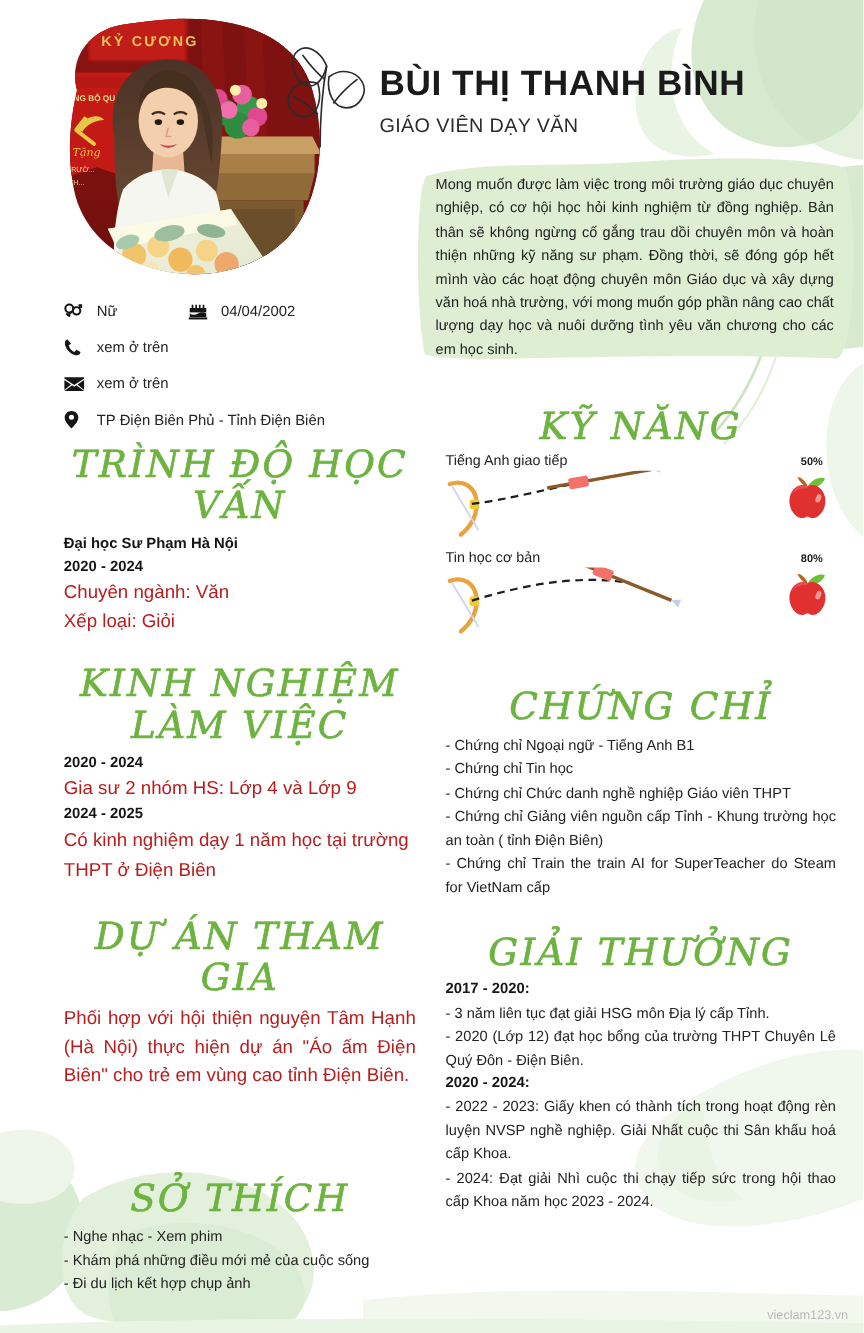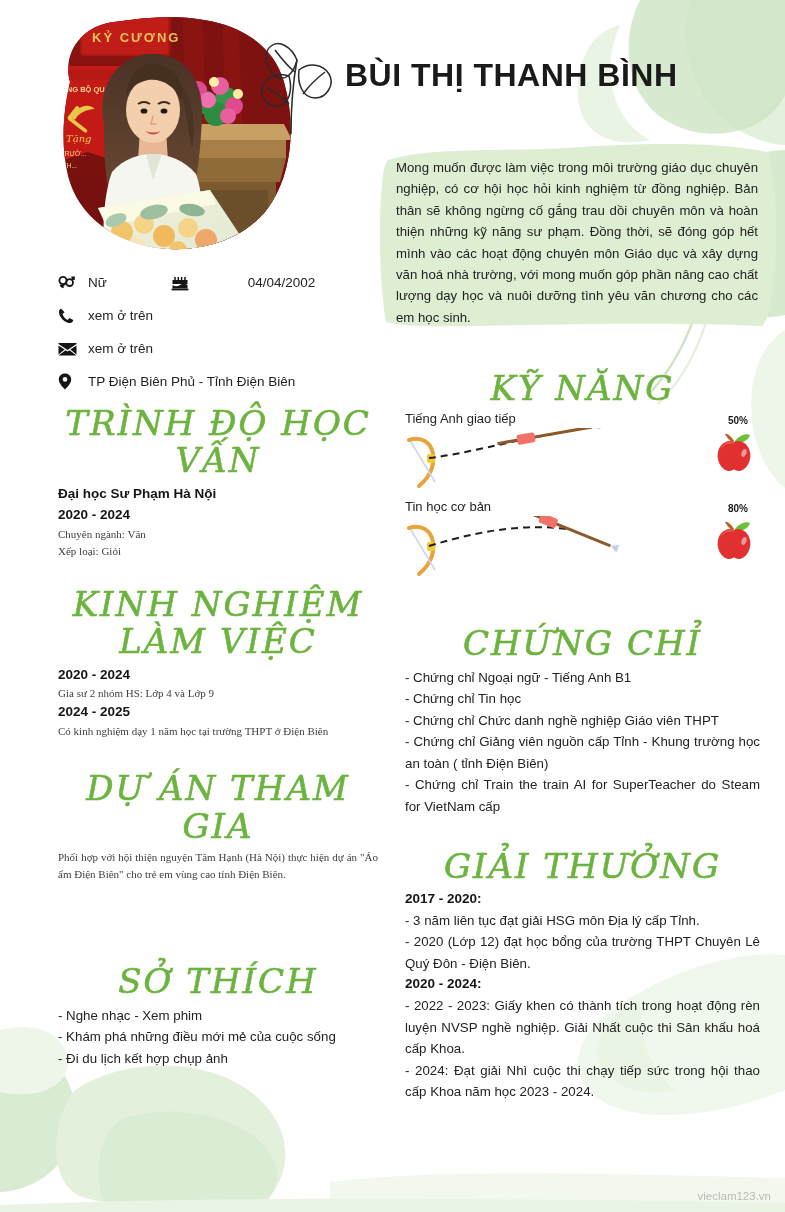--- a/index.html
+++ b/index.html
@@ -44,42 +44,42 @@
     text-align: justify;
   }
   .summary-bg { position: absolute; left: 376px; top: 138px; width: 404px; height: 188px; }
 
   
   .contact { position: absolute; left: 58px; top: 266px; width: 330px; }
   .crow { display: flex; align-items: center; height: 33px; }
   .cicon { width: 30px; display: flex; align-items: center; justify-content: flex-start; }
   .ctext { font-size: 13.5px; color: #232323; }
   .crow-inline { display: flex; align-items: center; height: 33px; }
-  .crow-inline .slot2 { display: flex; align-items: center; margin-left: 64px; gap: 47px; }
+  .crow-inline .slot2 { display: flex; align-items: center; margin-left: 64px; }
 
   
   .col-left  { position: absolute; left: 58px; top: 405px; width: 320px; }
   .col-right { position: absolute; left: 405px; top: 370px; width: 355px; }
 
   .sec-title {
     font-family: "DejaVu Serif", serif;
     font-style: italic;
     color: #6cb33f;
     font-size: 34px;
     line-height: 1.1;
     letter-spacing: 2px;
     -webkit-text-stroke: 0.6px #6cb33f;
     margin-bottom: 4px;
     text-align: center;
   }
 
   .sec { margin-bottom: 18px; }
 
   .b { font-weight: bold; font-size: 13.5px; color: #151515; line-height: 1.55; }
-  .p { font-size: 11px; color: #404040; line-height: 1.55; font-family: Liberation Serif, serif; }
+  .p { font-size: 17px; color: #b91c1c; line-height: 1.55; }
   .p.just { text-align: justify; }
   .li { font-size: 13.3px; color: #232323; line-height: 1.62; }
   .li.just { text-align: justify; }
 
   
   .skill { position: relative; height: 88px; }
   .skill-label { font-size: 13px; color: #232323; margin-bottom: 2px; }
   .skill-gfx { position: relative; height: 62px; }
   .skill-pct {
     position: absolute; right: 12px; top: 4px;
@@ -244,20 +244,21 @@
           <path d="M44 46 C 34 42, 22 46, 18 56 C 14 66, 22 78, 34 76 C 44 74, 48 60, 44 46 Z"></path>
           <path d="M22 58 C 30 62, 38 68, 44 74"></path>
           <path d="M54 40 C 64 32, 78 34, 84 44 C 90 54, 82 68, 70 68 C 58 68, 52 54, 54 40 Z"></path>
           <path d="M80 42 C 72 48, 64 56, 58 64"></path>
         </g>
       </svg>
     </div>
 
     <div class="name-block">
       <div class="fullname">BÙI THỊ THANH BÌNH</div>
+      <div class="jobtitle">GIÁO VIÊN DẠY VĂN</div>
     </div>
 
     <div class="summary-box">Mong muốn được làm việc trong môi trường giáo dục chuyên nghiệp, có cơ hội học hỏi kinh nghiệm từ đồng nghiệp. Bản thân sẽ không ngừng cố gắng trau dồi chuyên môn và hoàn thiện những kỹ năng sư phạm. Đồng thời, sẽ đóng góp hết mình vào các hoạt động chuyên môn Giáo dục và xây dựng văn hoá nhà trường, với mong muốn góp phần nâng cao chất lượng dạy học và nuôi dưỡng tình yêu văn chương cho các em học sinh.</div>
   </div>
 
   <div class="contact">
     <div class="crow-inline">
       <span class="cicon">
         <svg width="17" height="17" viewBox="0 0 17 17">
           <circle cx="5" cy="6.5" r="3.6" fill="none" stroke="#151515" stroke-width="1.8"></circle>

